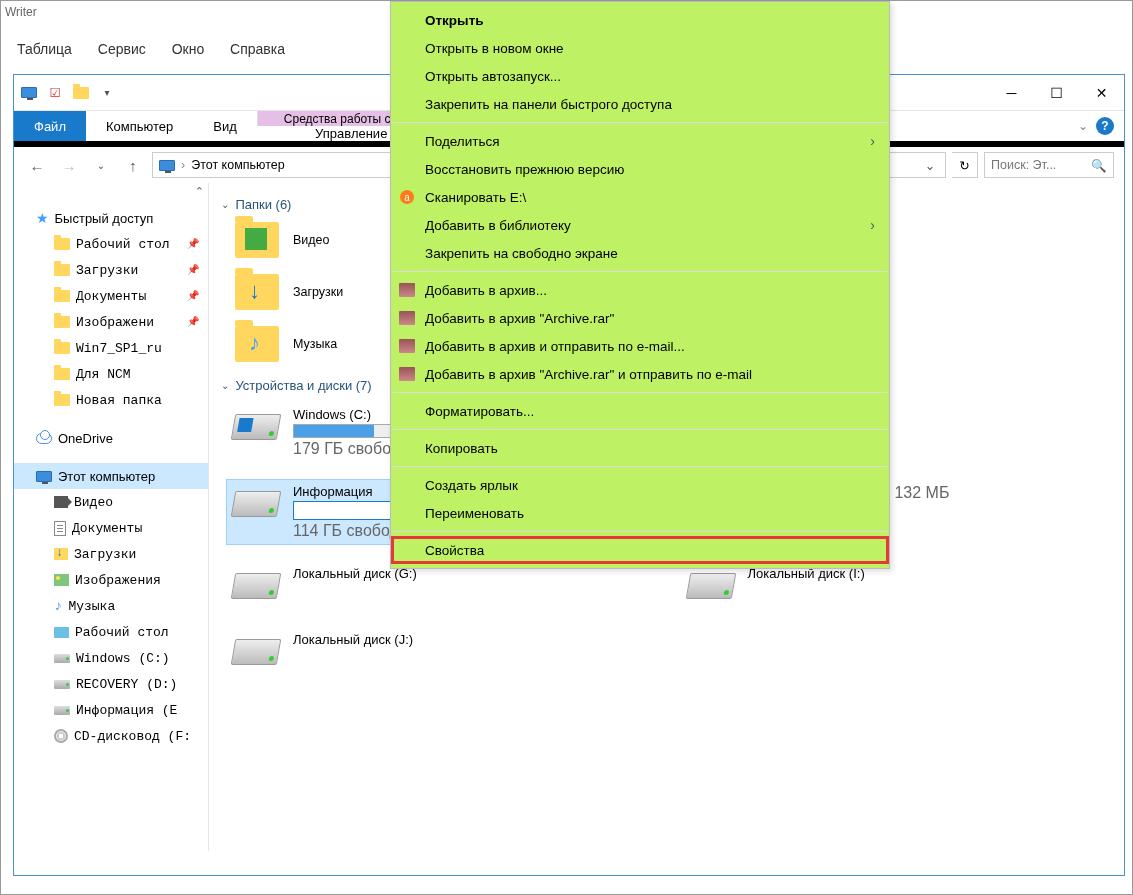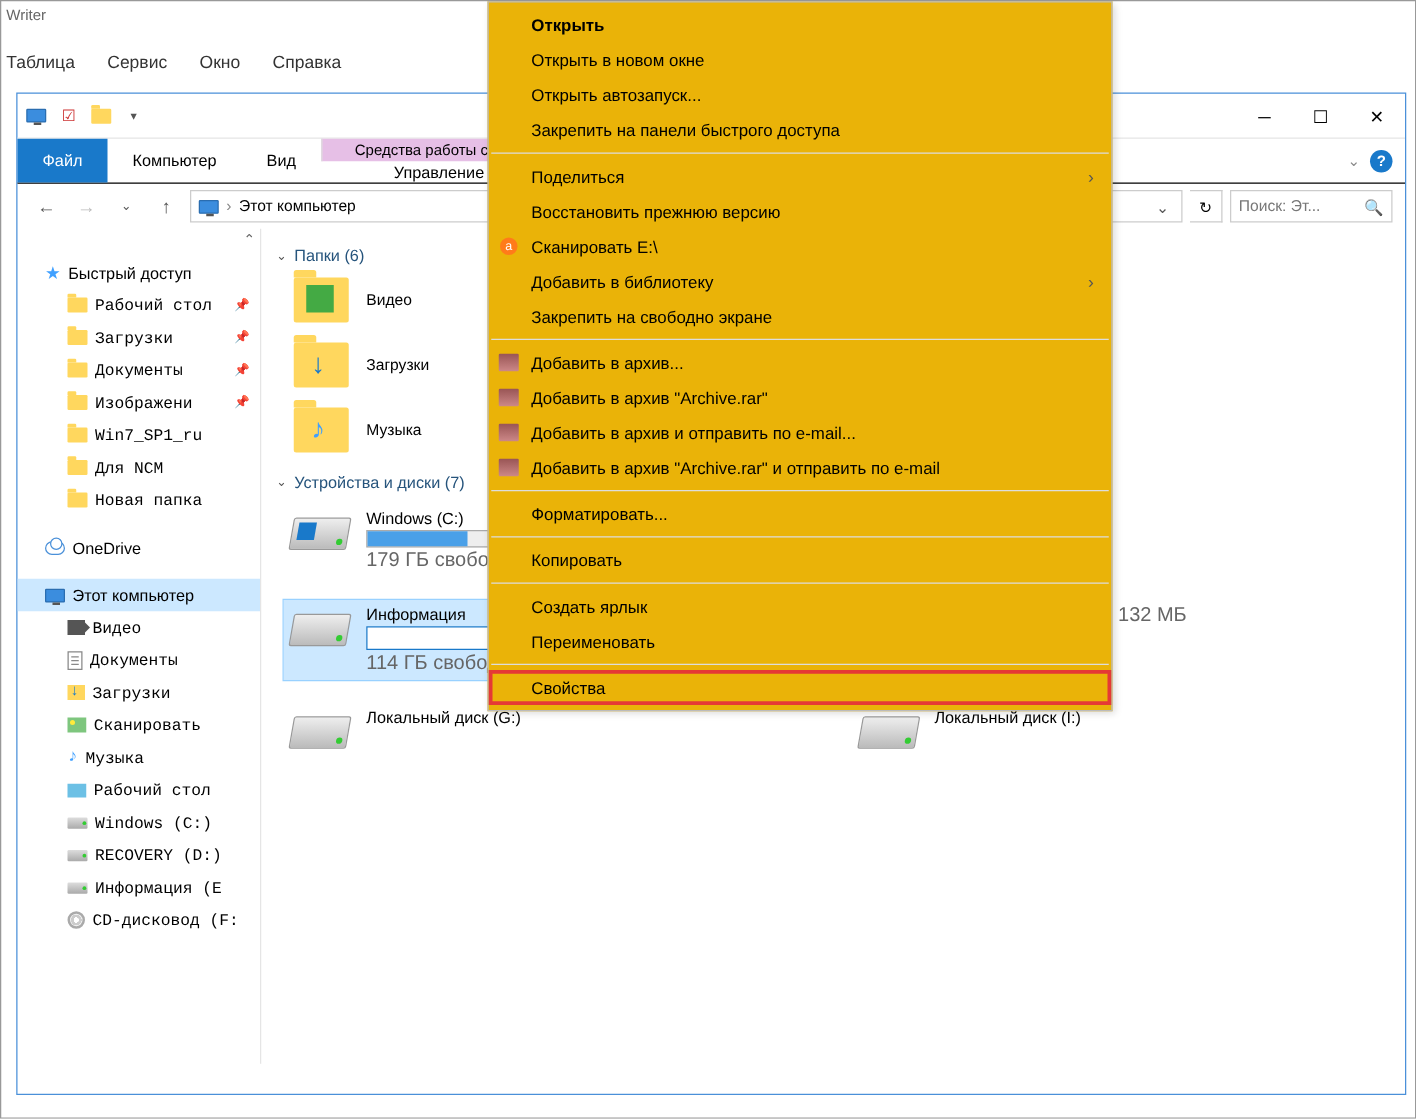--- a/index.html
+++ b/index.html
@@ -1,32 +1,32 @@
 <!DOCTYPE html>
 <html><head>
 <meta charset="utf-8">
 <style>
   * { box-sizing: border-box; }
   html, body { margin:0; padding:0; font-family: "Segoe UI", Tahoma, sans-serif; font-size:12.5px; color:#000; background:#fff; }
   .stage { position:relative; width:1133px; height:895px; border:1px solid #999; background:#fff; }
 
   
   .writer-remnant { position:absolute; left:4px; top:4px; color:#666; font-size:12px; }
-  .writer-menu { position:absolute; left:4px; top:40px; font-size:14px; }
+  .writer-menu { position:absolute; left:16px; top:40px; font-size:14px; }
   .writer-menu span { margin-right:22px; color:#333; }
 
   
   .explorer { position:absolute; left:12px; top:73px; width:1112px; height:802px; background:#fff; border:1px solid #4a90d9; }
   .titlebar { height:36px; display:flex; align-items:center; border-bottom:1px solid #e5e5e5; }
   .titlebar .qat { display:flex; align-items:center; gap:8px; padding-left:6px; }
   .qat-icon { width:18px; height:18px; display:flex; align-items:center; justify-content:center; }
   .titlebar .spacer { flex:1; }
   .winbtn { width:45px; height:30px; display:flex; align-items:center; justify-content:center; font-size:14px; color:#000; }
 
-  .ribbon-tabs { height:36px; display:flex; align-items:stretch; border-bottom:1px solid #000000;text-align:center; }
+  .ribbon-tabs { height:36px; display:flex; align-items:stretch; border-bottom:6px solid #000000;text-align:center; }
   .ribbon-tab { display:flex; align-items:center; padding:0 20px; font-size:13px; }
   .ribbon-tab.file { background:#1979ca; color:#fff; }
   .ribbon-ftool { padding:0 26px; background:#e6bfe6; display:flex; align-items:center; font-size:13px; border-left:1px solid #ddd; border-right:1px solid #ddd;}
   .ribbon-right { margin-left:auto; display:flex; align-items:center; padding-right:10px; gap:8px; color:#888; }
   .help-circle { width:18px; height:18px; border-radius:50%; background:#1979ca; color:#fff; font-weight:bold; display:flex; align-items:center; justify-content:center; font-size:12px; }
 
   .addr-row { height:36px; display:flex; align-items:center; padding:0 10px; gap:6px; }
   .navbtn { width:26px; height:26px; display:flex; align-items:center; justify-content:center; color:#555; font-size:15px; }
   .navbtn.disabled { color:#bbb; }
   .addrbar { flex:1; height:26px; border:1px solid #ccc; display:flex; align-items:center; padding:0 6px; gap:6px; }
@@ -87,21 +87,21 @@
   .drive-bar { width:180px; height:14px; border:1px solid #aaa; background:#eee; position:relative;}
   .drive-bar .fill { height:100%; background:#4aa0e8; }
   .drive-free { color:#666; font-size:16px; }
   .rename-box { border:1px solid #1979ca; background:#fff; padding:1px 4px; width:180px; }
 
   .statusbar { height:24px; border-top:1px solid #e5e5e5; display:flex; align-items:center; padding:0 10px; font-size:12.5px; gap:18px; }
   .statusbar .right { margin-left:auto; display:flex; gap:4px; }
   .viewbtn { width:22px; height:18px; border:1px solid #ccc; display:flex; align-items:center; justify-content:center;}
 
   
-  .context-menu { position:absolute; left:389px; top:0px; width:500px; background:#eab308; border:1px solid #bbb; box-shadow:2px 2px 6px rgba(0,0,0,0.15); z-index:50; padding:4px 0;}
+  .context-menu { position:absolute; left:389px; top:0px; width:500px; background:#bef264; border:1px solid #bbb; box-shadow:2px 2px 6px rgba(0,0,0,0.15); z-index:50; padding:4px 0;}
   .cm-item { height:28px; display:flex; align-items:center; padding:0 34px 0 34px; font-size:13.5px; position:relative; }
   .cm-item.bold { font-weight:bold; }
   .cm-item .arrow { position:absolute; right:14px; font-size:14px; color:#555;}
   .cm-item .cicon { position:absolute; left:6px; width:20px; height:20px; display:flex; align-items:center; justify-content:center; }
   .cm-sep { height:1px; background:#ddd; margin:4px 2px; }
   .cm-item.highlight { outline:3px solid #e53935; outline-offset:-3px; padding-right:0; }
   .winrar-ic{width:16px;height:14px;background:linear-gradient(#955,#c88);border-radius:1px;}
   .avast-ic{width:14px;height:14px;border-radius:50%;background:#ff7b1a;color:#fff;font-size:10px;display:flex;align-items:center;justify-content:center;}
 </style>
 </head>
@@ -225,21 +225,21 @@
         <div class="tree-item level2">
             <span class="doc-ic"></span>
             <span>Документы</span>
           </div>
         <div class="tree-item level2">
             <span class="dl-ic"></span>
             <span>Загрузки</span>
           </div>
         <div class="tree-item level2">
             <span class="img-ic"></span>
-            <span>Сканировать</span>
+            <span>Изображения</span>
           </div>
         <div class="tree-item level2">
             <span class="music-ic">♪</span>
             <span>Музыка</span>
           </div>
         <div class="tree-item level2">
             <span class="desk-ic"></span>
             <span>Рабочий стол</span>
           </div>
         <div class="tree-item level2">
@@ -328,20 +328,28 @@
           </div>
           <div class="drive">
             <div class="dicon">
                 <div class="hdd3d"></div>
               </div>
             <div class="drive-info">
                 <div class="drive-name">Локальный диск (I:)</div>
               </div>
           </div>
 
+          <div class="drive">
+            <div class="dicon">
+                <div class="hdd3d"></div>
+              </div>
+            <div class="drive-info">
+                <div class="drive-name">Локальный диск (J:)</div>
+              </div>
+          </div>
           <div></div>
         </div>
       </div>
     </div>
 
   </div>
 
   <div class="context-menu">
     <div class="cm-item bold">Открыть</div>
     <div class="cm-item">Открыть в новом окне</div>

